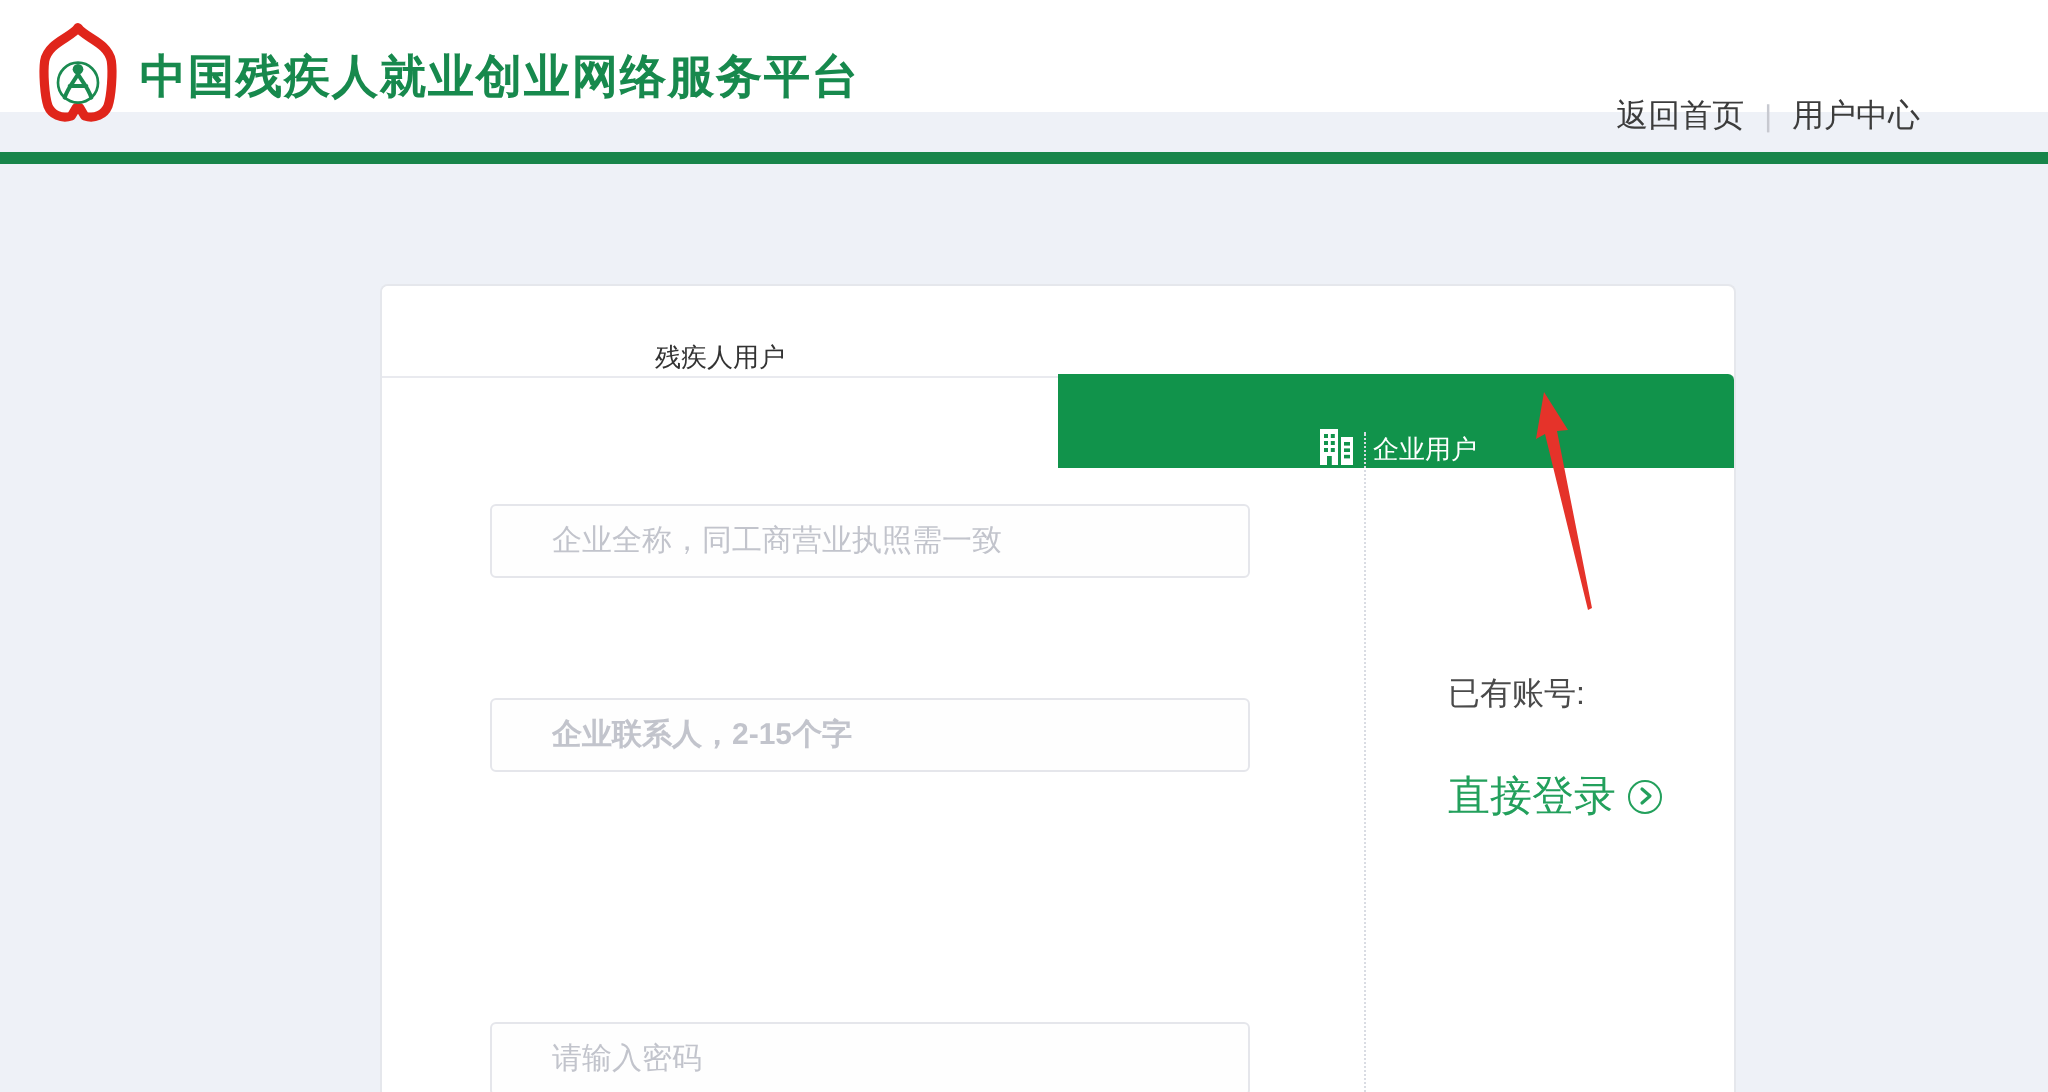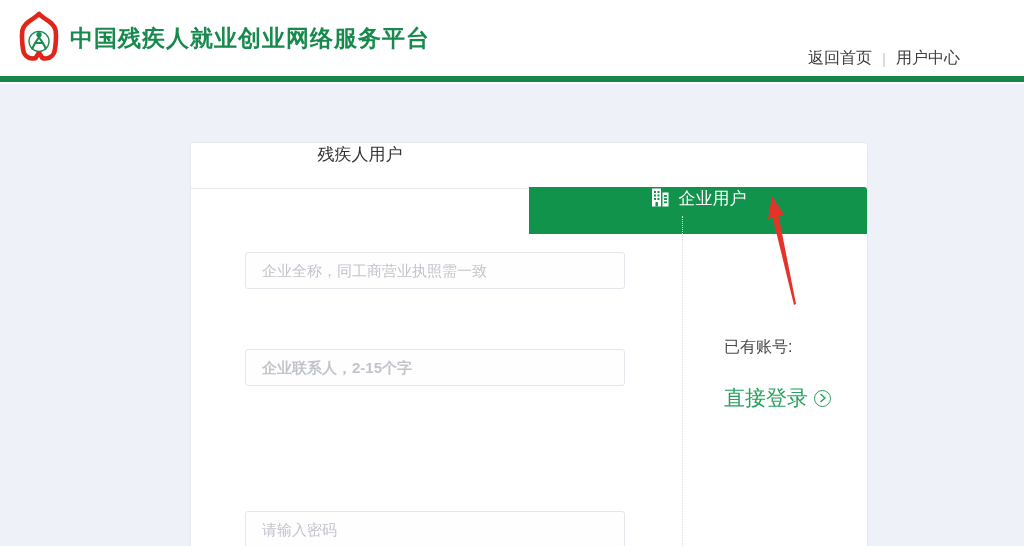--- a/index.html
+++ b/index.html
@@ -7,21 +7,21 @@
   body {
     font-family:"Liberation Sans","DejaVu Sans",sans-serif;
     background:#eef1f7;
     position:relative;
     color:#3d3d3d;
   }
   .stage { position:absolute; inset:0; width:1024px; height:546px; }
 
   
   .header {
-    position:absolute; left:0; top:0; width:1024px; height:84px;
+    position:absolute; left:0; top:0; width:1024px; height:56px;
     background:#ffffff;
   }
   .green-bar {
     position:absolute; left:0; top:76px; width:1024px; height:6px;
     background:#17854a;
   }
   .logo {
     position:absolute; left:14px; top:8px; width:50px; height:60px;
   }
   .site-title {
@@ -41,36 +41,36 @@
   .panel {
     position:absolute; left:190px; top:142px; width:678px; height:404px;
     background:#ffffff;
     border:1px solid #e5e7ec; border-bottom:none;
     border-radius:4px 4px 0 0;
   }
   .tabs {
     display:flex; height:46px; border-bottom:1px solid #e9eaef;
   }
   .tab {
-    flex:1; display:flex; align-items:flex-start; justify-content:center;
-    font-size:17px; color:#333333; cursor:pointer; gap:9px;
+    flex:1; display:flex; align-items:flex-end; justify-content:center;
+    font-size:13px; color:#333333; cursor:pointer; gap:9px;
     border-radius:3px 0 0 0; background:#ffffff;
   }
   .tab.active {
     background:#11934b; color:#ffffff; border-radius:0 3px 0 0;
     height:47px; margin-bottom:-1px;margin-top:44px;
   }
   .tab .tab-icon { display:inline-flex; align-items:center; }
 
   
   .form-input {
     position:absolute; left:54px; width:380px; height:37px;
     border:1px solid #e5e6eb; border-radius:3px;
     background:#fefefe; outline:none;
-    padding:0 16px; font-size:15px; color:#333;
+    padding:0 30px; font-size:15px; color:#333;
     font-family:"Liberation Sans","DejaVu Sans",sans-serif;
   }
   .form-input::placeholder { color:#c2c4cc; opacity:1; }
   .fi-1 { top:109px; } .fi-2 { top:206px;font-weight:bold; } .fi-3 { top:278px; } .fi-4 { top:368px; }
 
   
   .divider {
     position:absolute; left:491px; top:73px; bottom:0; width:0;
     border-left:1px dotted #d9dce3;
   }

